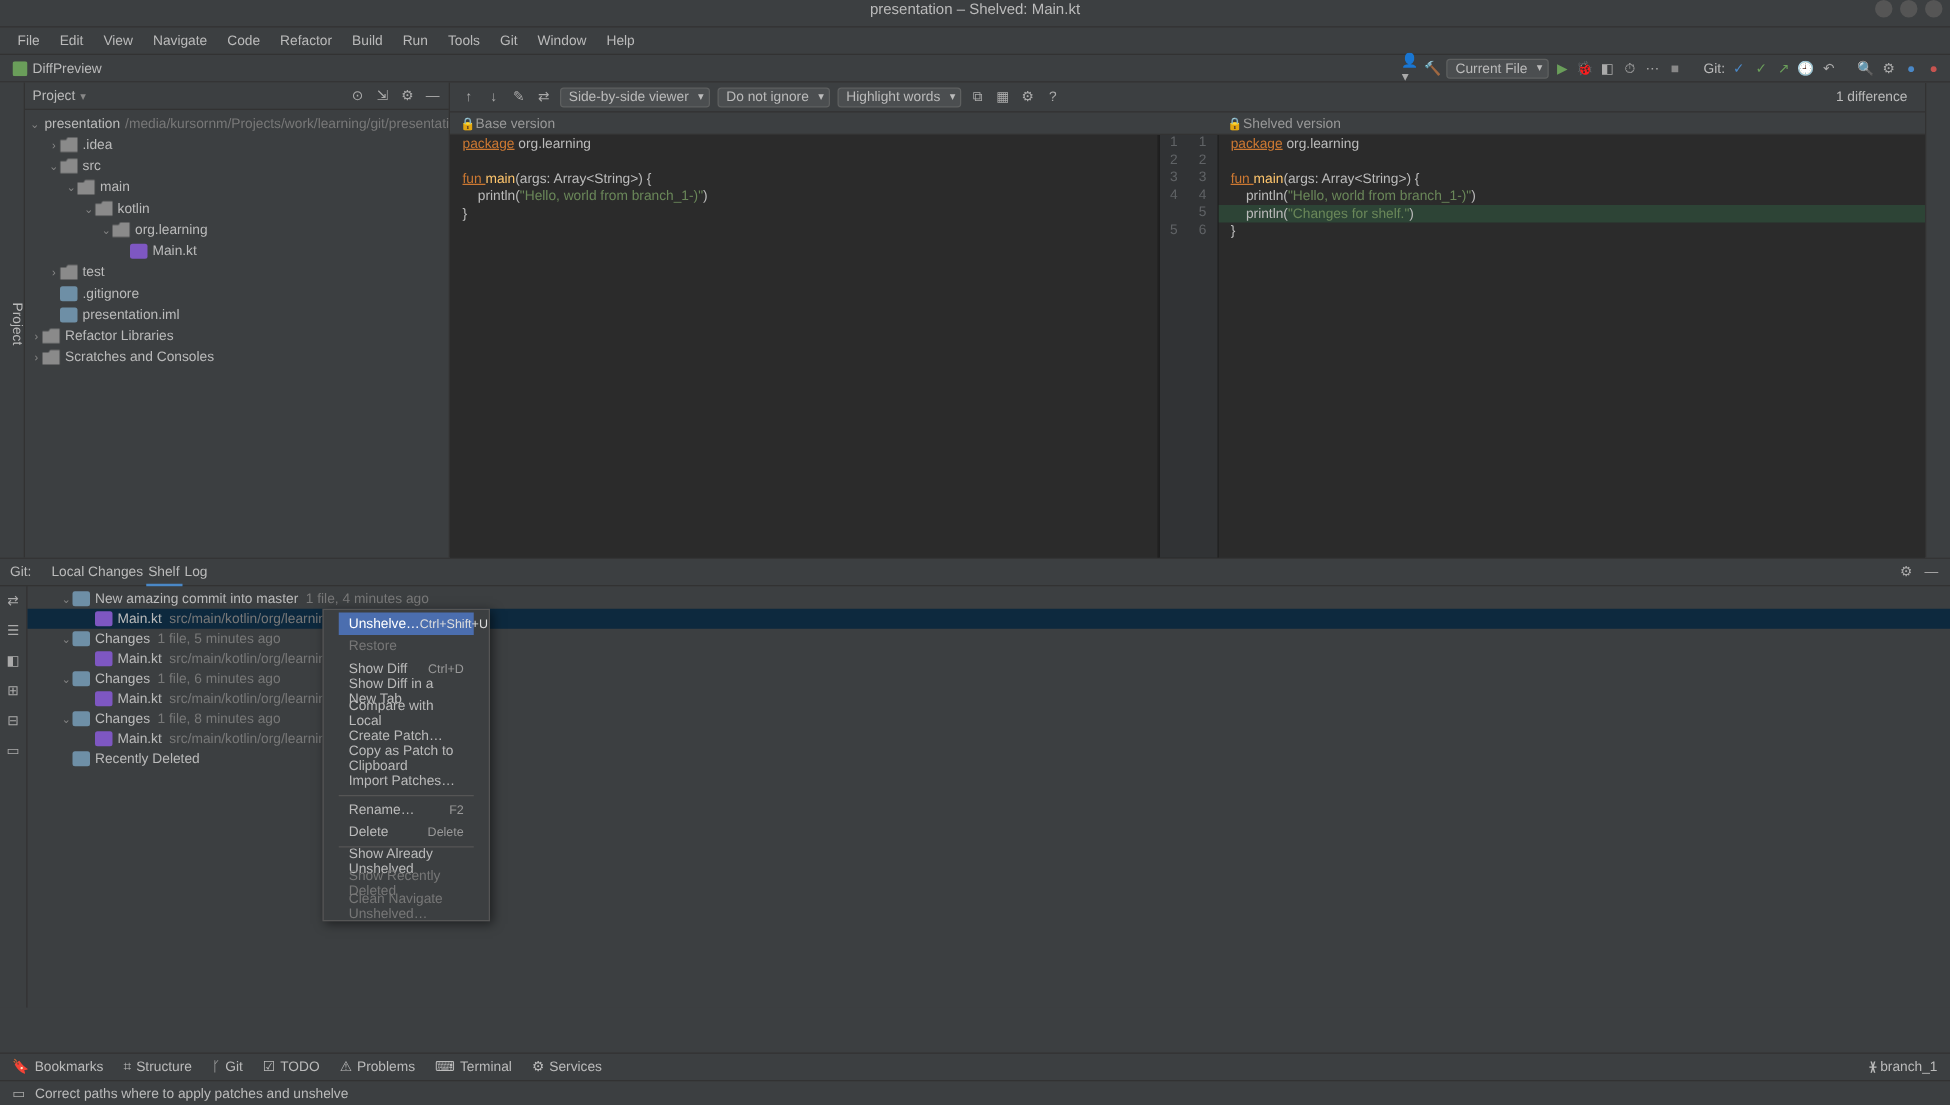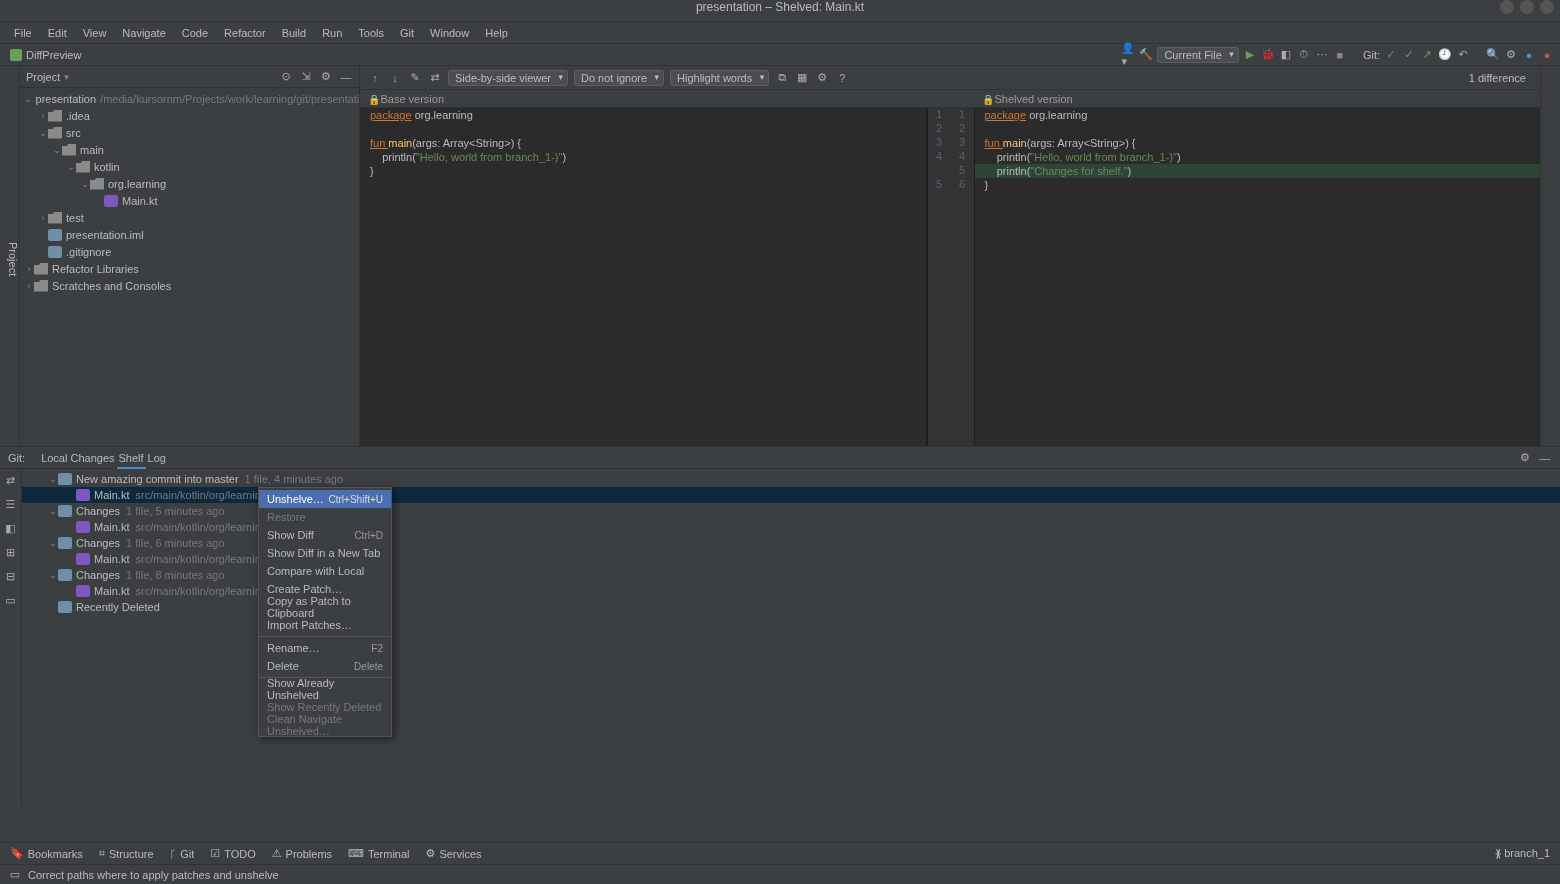--- a/index.html
+++ b/index.html
@@ -60,21 +60,21 @@
 .git-tab.active { border-bottom: 2px solid #4a88c7; }
 .git-tabs-right { position: absolute; right: 8px; display: flex; gap: 6px; }
 .git-body { flex: 1; display: flex; }
 .git-sidebar { width: 22px; background: #3c3f41; border-right: 1px solid #323232; display: flex; flex-direction: column; align-items: center; padding-top: 4px; gap: 10px; }
 .git-tree { flex: 1; padding: 2px 0; position: relative; }
 .shelf-row { display: flex; align-items: center; height: 16px; padding-left: 6px; white-space: nowrap; }
 .shelf-row.selected { background: #0d293e; }
 .shelf-row .arrow { color: #888; }
 .shelf-label { color: #bbb; }
 .shelf-meta { color: #787878; margin-left: 6px; }
-.context-menu { position: absolute; left: 236px; top: 18px; width: 134px; background: #3c3f41; border: 1px solid #555; box-shadow: 2px 2px 8px rgba(0,0,0,0.5); z-index: 100; padding: 2px 0; }
+.context-menu { position: absolute; left: 236px; top: 18px; width: 134px; background: #3c3f41; border: 1px solid #555; box-shadow: 2px 2px 8px rgba(0,0,0,0.5); z-index: 100; padding: 2px 12px; }
 .menu-item { height: 18px; display: flex; align-items: center; padding: 0 8px; color: #bbb; justify-content: space-between; font-size: 11px; }
 .menu-item.selected { background: #4b6eaf; color: #fff; }
 .menu-item.disabled { color: #777; }
 .menu-sep { height: 1px; background: #555; margin: 2px 0; }
 .menu-shortcut { color: #999; font-size: 10px; }
 .menu-item.selected .menu-shortcut { color: #ddd; }
 .status-footer { position: absolute; bottom: 0; left: 0; right: 0; height: 42px; background: #3c3f41; display:flex; flex-direction: column; }
 .footer-tabs { flex:1; border-top: 1px solid #323232; display: flex; align-items: center; padding: 0 10px; gap: 16px; position: relative; }
 .footer-tab { display: flex; align-items: center; gap: 4px; color: #bbb; }
 .footer-right { position: absolute; right: 10px; display: flex; align-items: center; gap: 8px; }
@@ -206,27 +206,27 @@
         <div class="tree-row">
           <span class="tree-indent" style="width: 14px;"></span>
           <span class="arrow">›</span>
           <span class="node-icon folder-icon"></span>
           <span class="tree-label">test</span>
         </div>
         <div class="tree-row">
           <span class="tree-indent" style="width: 14px;"></span>
           <span class="arrow"></span>
           <span class="node-icon file-icon"></span>
+          <span class="tree-label">.gitignore</span>
+        </div>
+        <div class="tree-row">
+          <span class="tree-indent" style="width: 14px;"></span>
+          <span class="arrow"></span>
+          <span class="node-icon file-icon"></span>
           <span class="tree-label">presentation.iml</span>
-        </div>
-        <div class="tree-row">
-          <span class="tree-indent" style="width: 14px;"></span>
-          <span class="arrow"></span>
-          <span class="node-icon file-icon"></span>
-          <span class="tree-label">.gitignore</span>
         </div>
         <div class="tree-row">
           <span class="tree-indent" style="width: 0px;"></span>
           <span class="arrow">›</span>
           <span class="node-icon folder-icon"></span>
           <span class="tree-label">Refactor Libraries</span>
         </div>
         <div class="tree-row">
           <span class="tree-indent" style="width: 0px;"></span>
           <span class="arrow">›</span>

